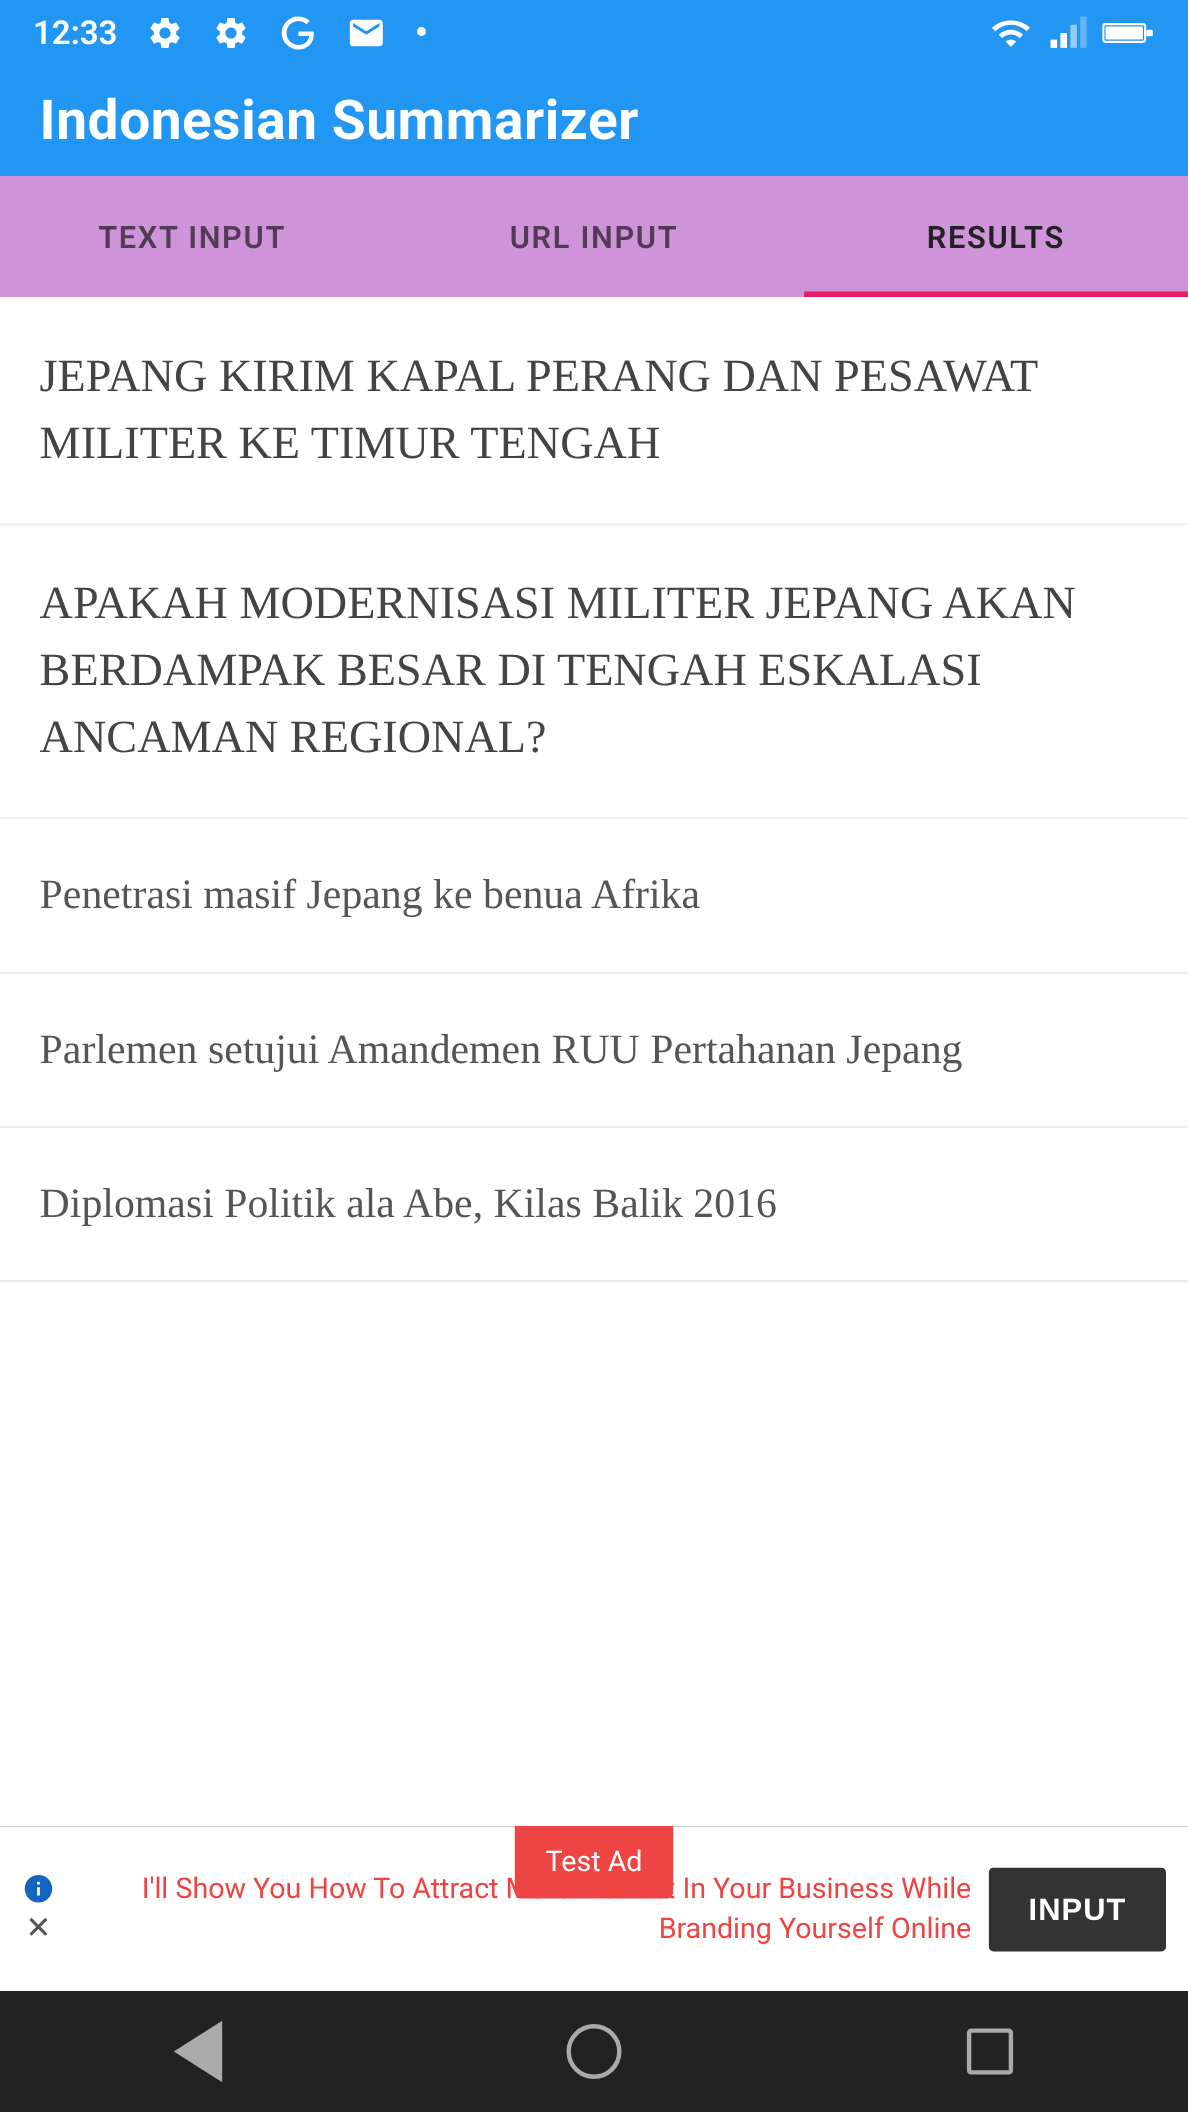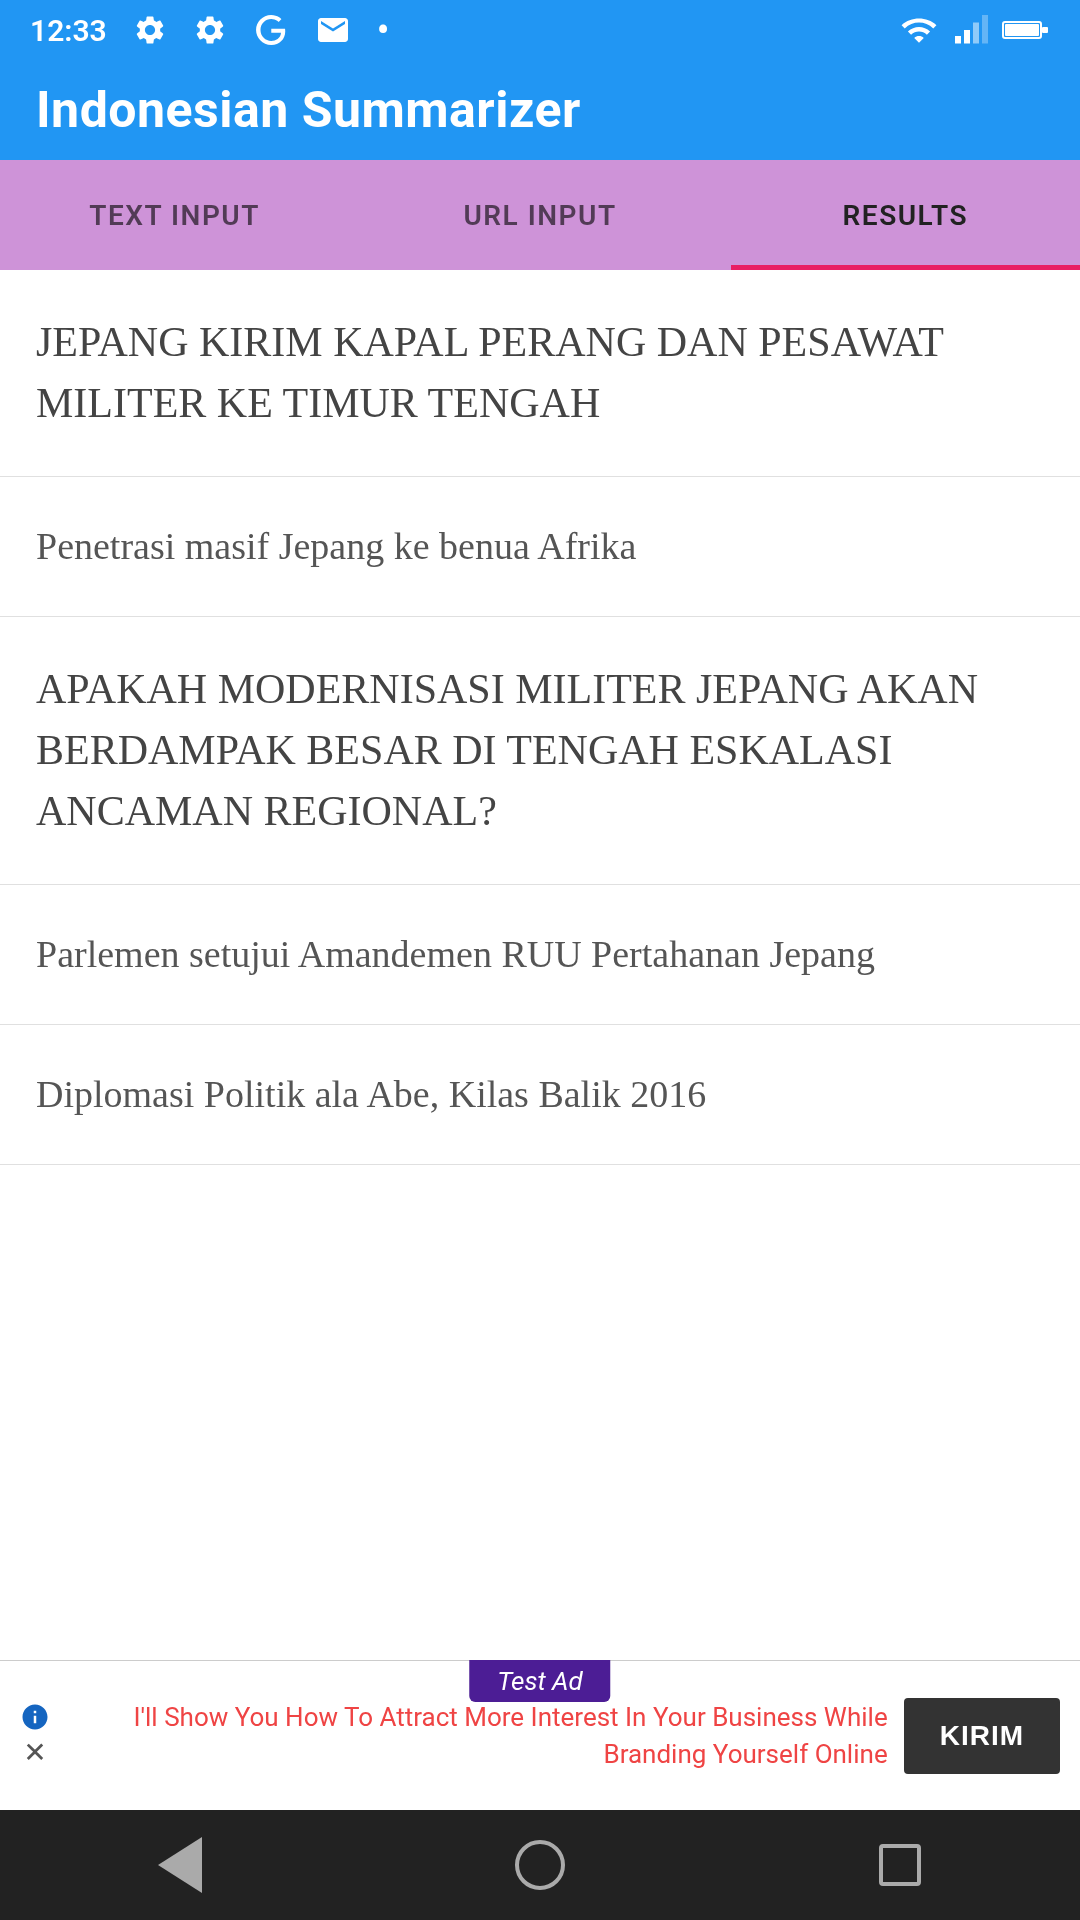--- a/index.html
+++ b/index.html
@@ -145,26 +145,25 @@
       border-top: 1px solid #ccc;
       flex-shrink: 0;
       position: relative;
     }
 
     .ad-label {
       position: absolute;
       top: -1px;
       left: 50%;
       transform: translateX(-50%);
-      background: #4c1d95;
+      background: #ef4444;
       color: white;
       font-size: 26px;
-      padding: 6px 28px;
+      padding: 18px 28px;
       border-radius: 0 0 6px 6px;
-      font-style: italic;
     }
 
     .ad-info-icon {
       display: flex;
       flex-direction: column;
       align-items: center;
       gap: 4px;
       margin-right: 16px;
       color: #1565C0;
       font-size: 24px;
@@ -290,43 +289,43 @@
   <div class="tab active">
     <span>RESULTS</span>
   </div>
 </div>
 
 <div class="results-container">
   <div class="result-item">
     <span class="result-text headline">JEPANG KIRIM KAPAL PERANG DAN PESAWAT MILITER KE TIMUR TENGAH</span>
   </div>
   <div class="result-item">
+    <span class="result-text headline">APAKAH MODERNISASI MILITER JEPANG AKAN BERDAMPAK BESAR DI TENGAH ESKALASI ANCAMAN REGIONAL?</span>
+  </div>
+  <div class="result-item">
     <span class="result-text">Penetrasi masif Jepang ke benua Afrika</span>
-  </div>
-  <div class="result-item">
-    <span class="result-text headline">APAKAH MODERNISASI MILITER JEPANG AKAN BERDAMPAK BESAR DI TENGAH ESKALASI ANCAMAN REGIONAL?</span>
   </div>
   <div class="result-item">
     <span class="result-text">Parlemen setujui Amandemen RUU Pertahanan Jepang</span>
   </div>
   <div class="result-item">
     <span class="result-text">Diplomasi Politik ala Abe, Kilas Balik 2016</span>
   </div>
 </div>
 
 <div class="ad-banner">
   <span class="ad-label">Test Ad</span>
   <div class="ad-info-icon">
     <svg width="30" height="30" viewBox="0 0 24 24" fill="#1565C0">
       <path d="M12,2C6.48,2,2,6.48,2,12s4.48,10,10,10s10-4.48,10-10S17.52,2,12,2z M13,17h-2v-6h2V17z M13,9h-2V7h2V9z"></path>
     </svg>
     <span style="font-size:28px; color:#555; cursor:pointer;">✕</span>
   </div>
   <span class="ad-text">I'll Show You How To Attract More Interest In Your Business While Branding Yourself Online</span>
-  <button class="ad-open-btn">KIRIM</button>
+  <button class="ad-open-btn">INPUT</button>
 </div>
 
 <div class="nav-bar">
   <div class="nav-btn">
     <div class="nav-back"></div>
   </div>
   <div class="nav-btn">
     <div class="nav-home"></div>
   </div>
   <div class="nav-btn">

